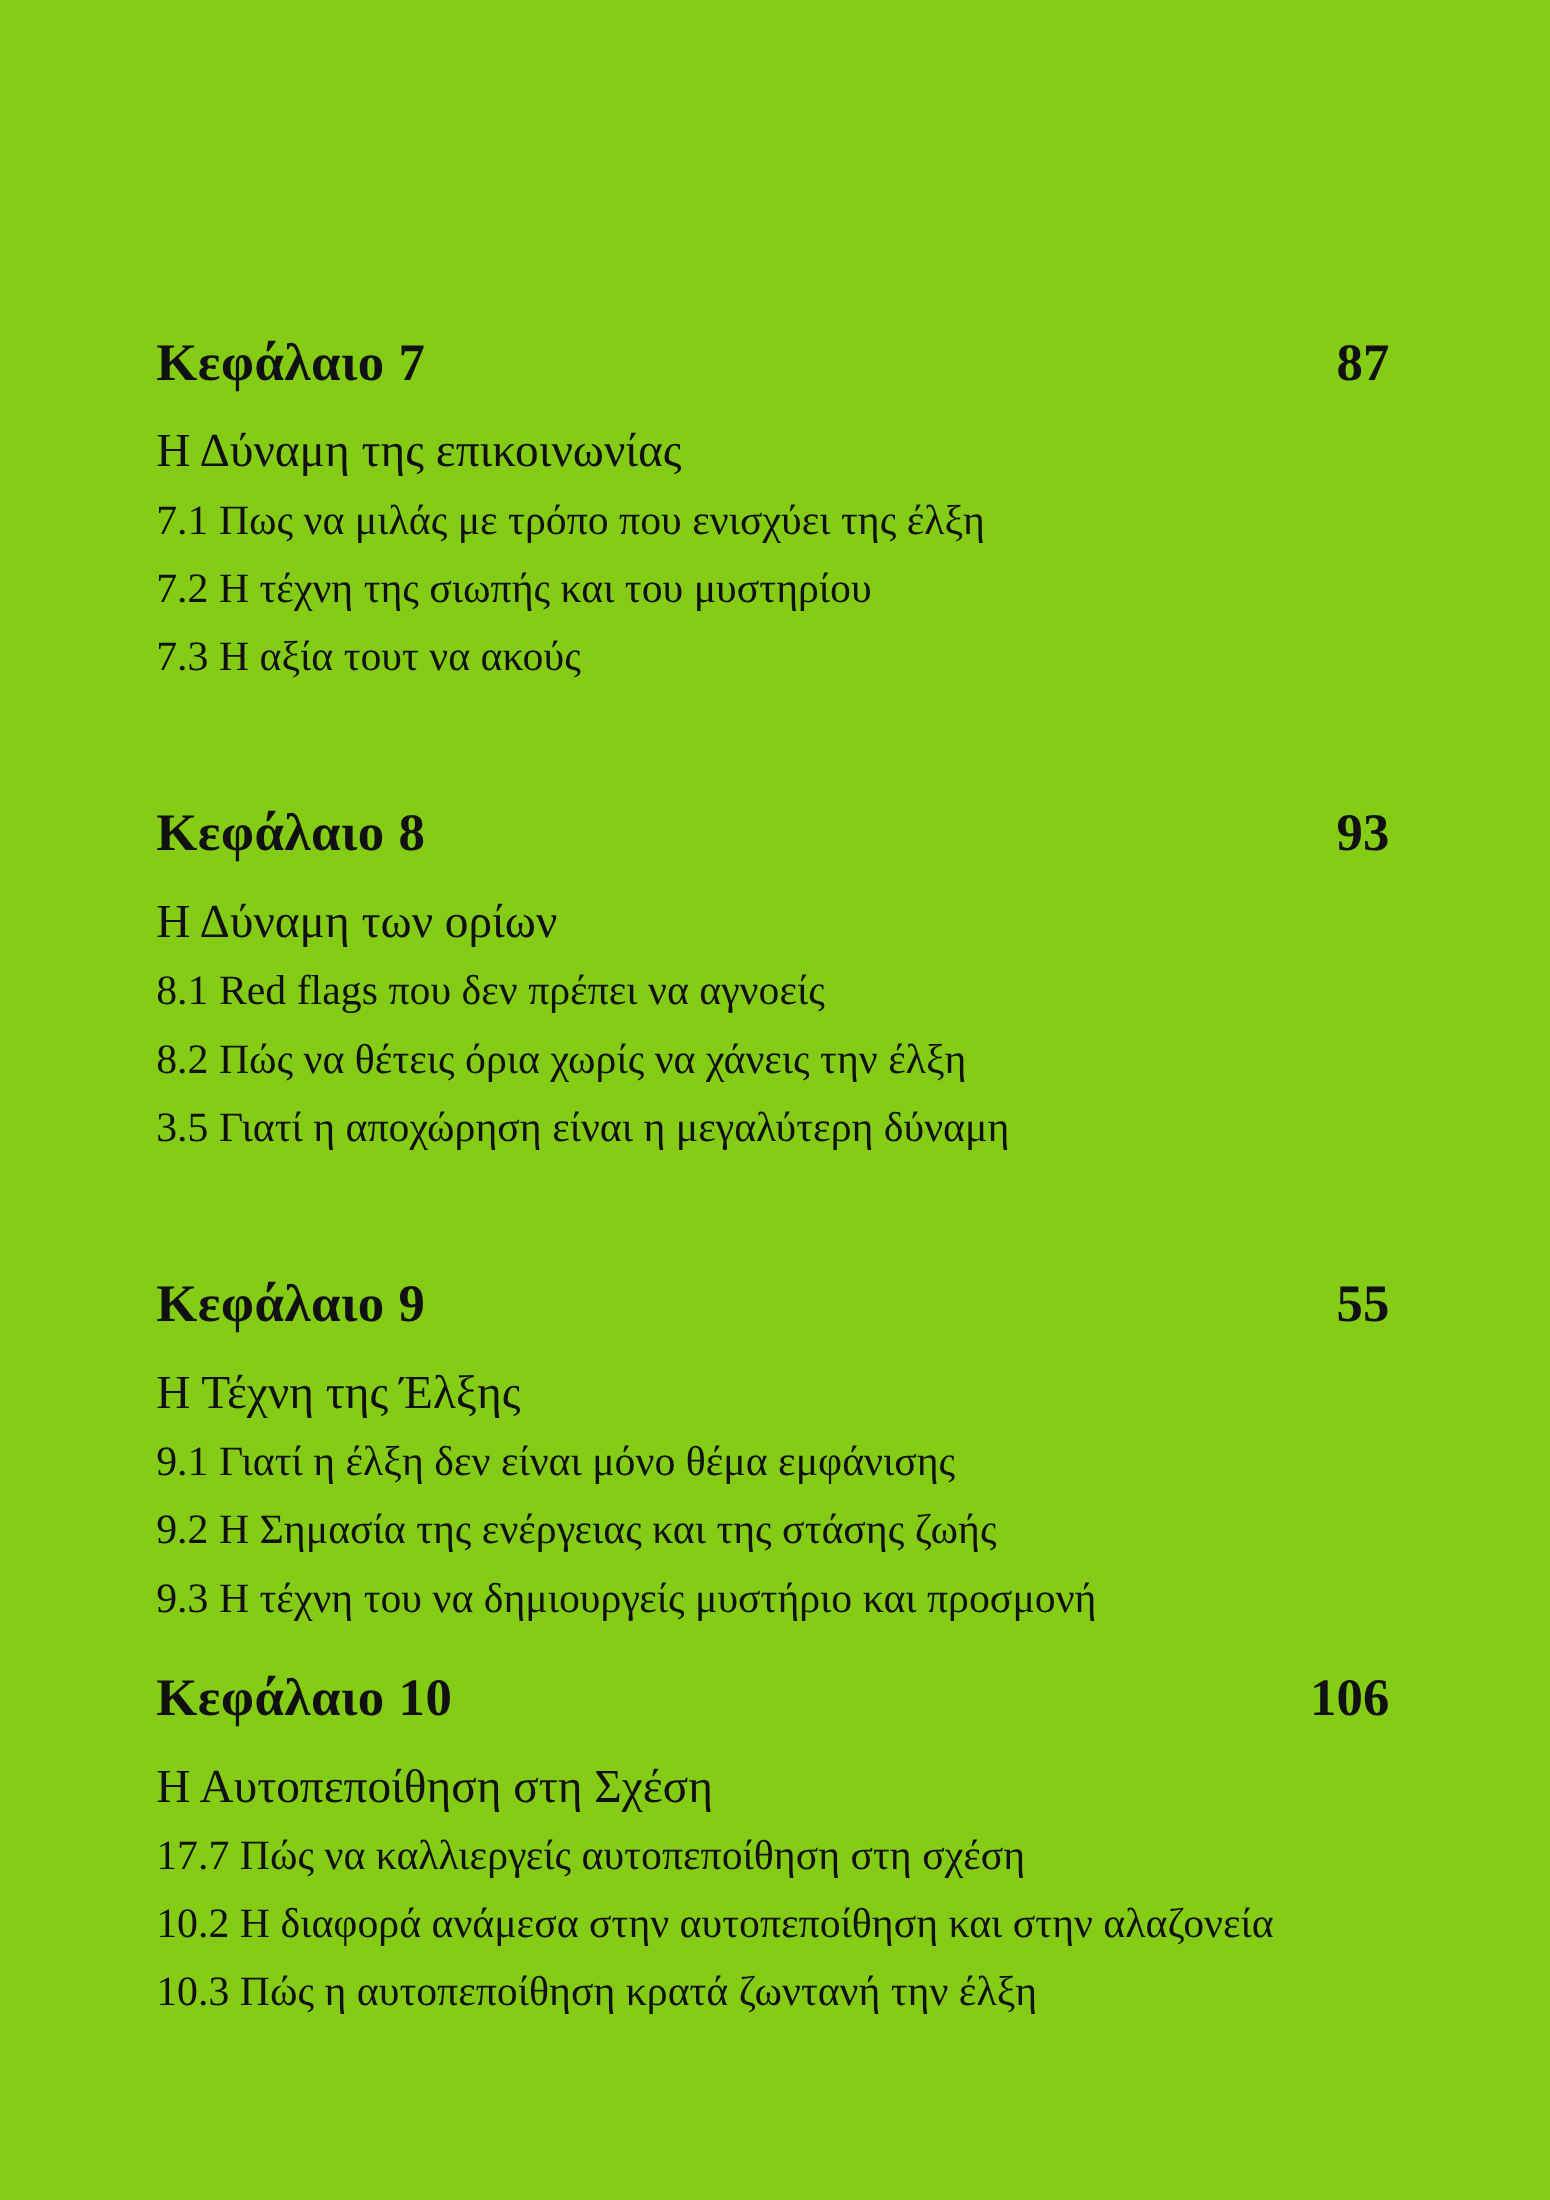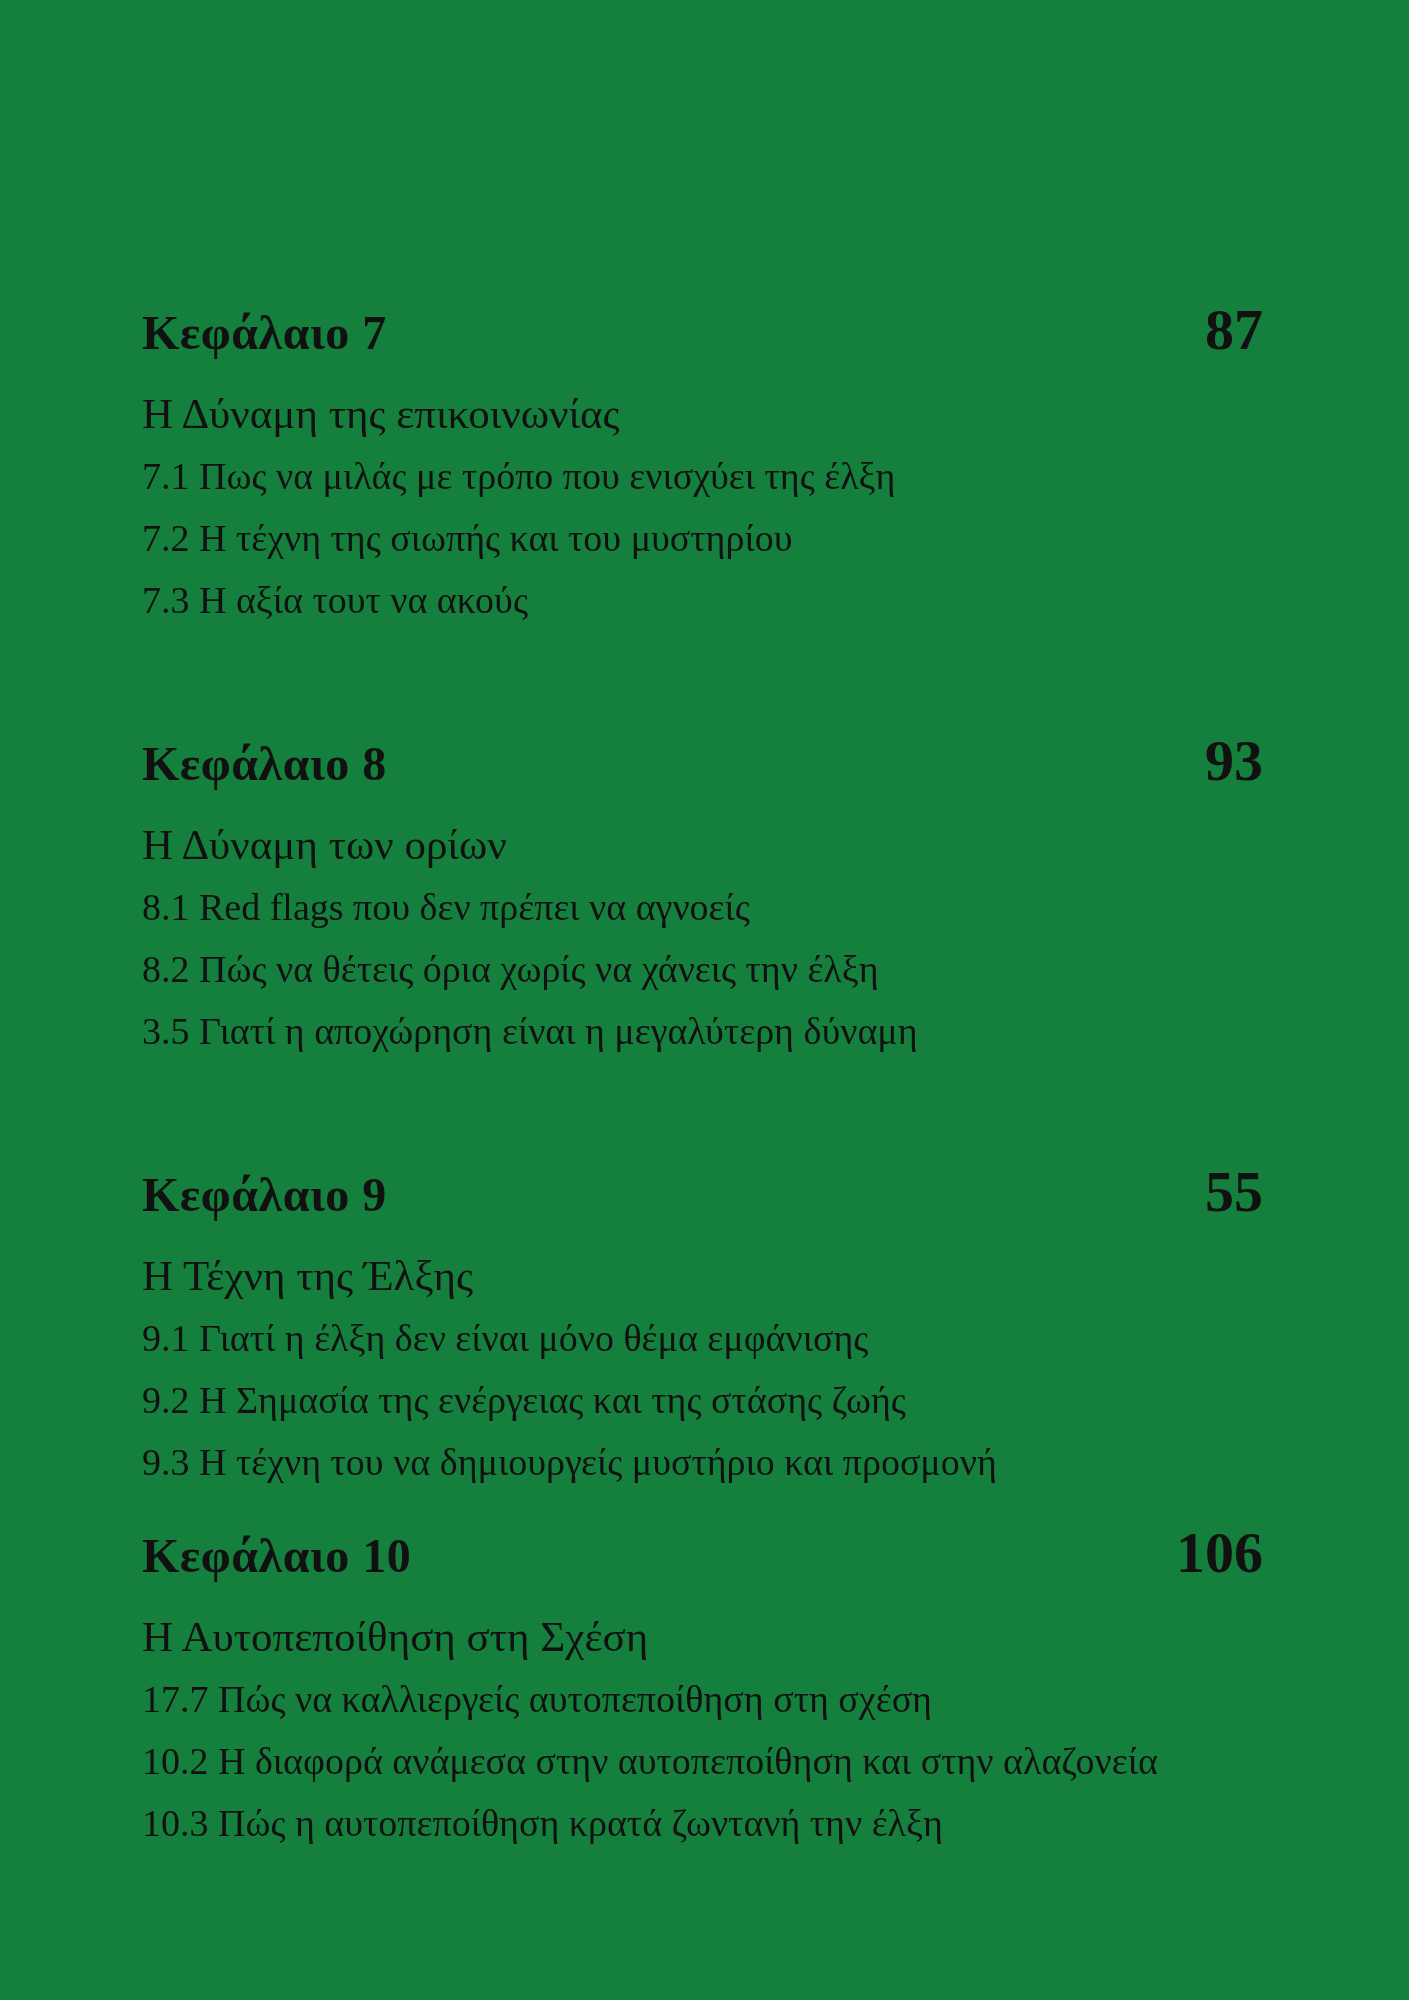--- a/index.html
+++ b/index.html
@@ -5,21 +5,21 @@
   html, body {
     margin: 0;
     padding: 0;
     background: #ffffff;
   }
   .page {
     position: relative;
     width: 1409px;
     height: 2000px;
     margin: 0 auto;
-    background: #15803d;
+    background: #84cc16;
     color: #111111;
     font-family: "Liberation Serif", "DejaVu Serif", serif;
     box-sizing: border-box;
     padding: 300px 146px 0 142px;
     overflow: hidden;
   }
   .chapter {
     margin: 0 0 0 0;
   }
   .chapter + .chapter {
@@ -37,21 +37,21 @@
     line-height: 60px;
     margin-bottom: 20px;
   }
   .chapter-heading {
     margin: 0;
     font-size: 48px;
     font-weight: bold;
     letter-spacing: 0.5px;
   }
   .chapter-page {
-    font-size: 58px;
+    font-size: 48px;
     font-weight: bold;
   }
   .chapter-subtitle {
     font-size: 43px;
     line-height: 62px;
     font-weight: normal;
   }
   .sections {
     list-style: none;
     margin: 0;

